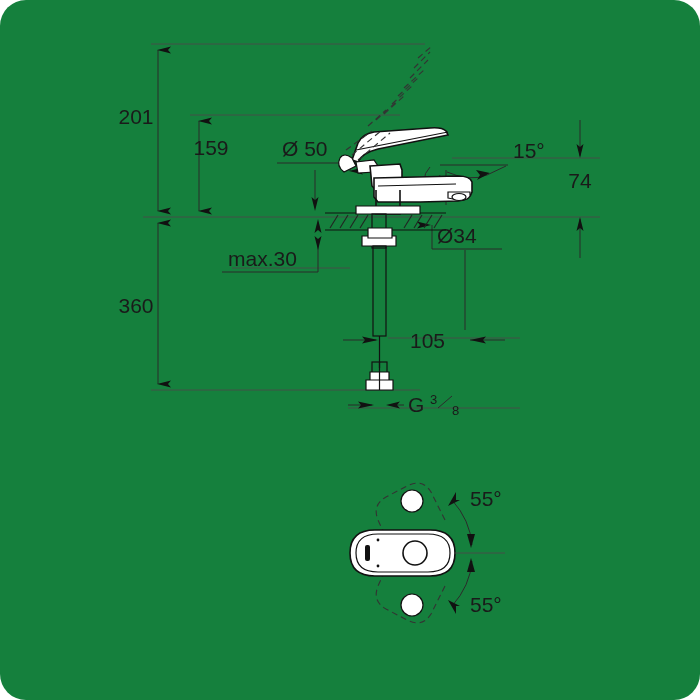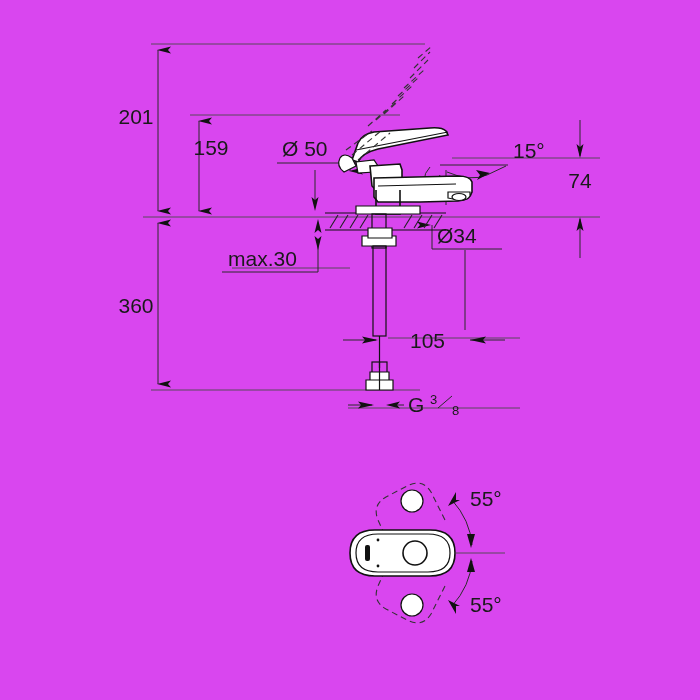--- a/index.html
+++ b/index.html
@@ -4,23 +4,24 @@
 <style>
   html, body {
     margin: 0;
     padding: 0;
     background: #ffffff;
   }
   #sheet {
     position: relative;
     width: 700px;
     height: 700px;
-    background: #d946ef;
+    background: #15803d;
     font-family: "Liberation Sans", sans-serif;
     overflow: hidden;
+    border-radius: 26px;
   }
   #sheet svg {
     display: block;
     width: 700px;
     height: 700px;
   }
   .dimtext {
     font-family: "Liberation Sans", sans-serif;
     font-size: 21px;
     fill: #1a1a1a;

